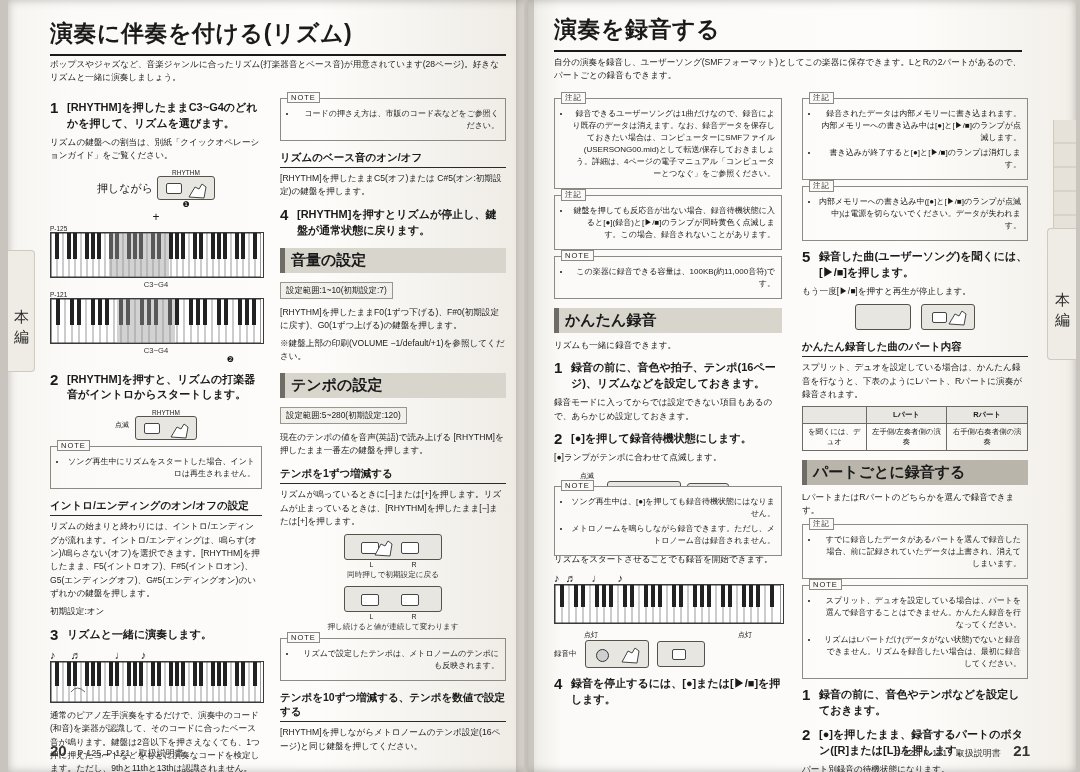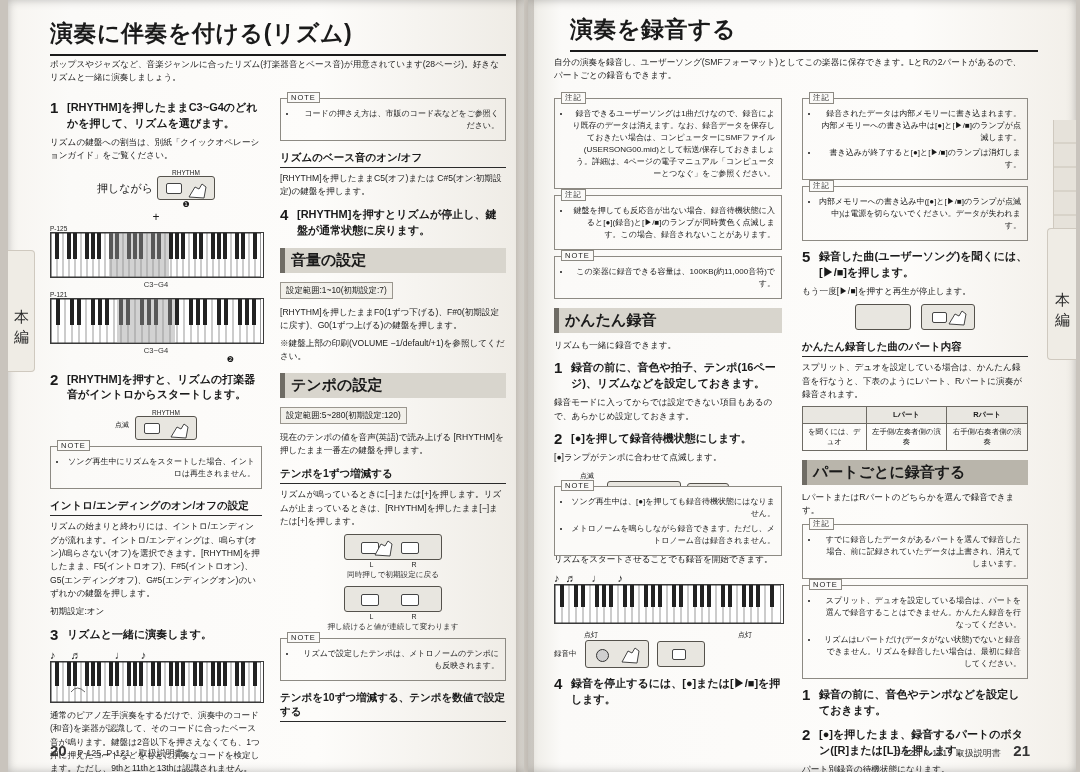--- a/index.html
+++ b/index.html
@@ -396,37 +396,38 @@
       </div>
 
       <div class="note">
         <div class="nh">NOTE</div>
         <ul>
             <li>リズムで設定したテンポは、メトロノームのテンポにも反映されます。</li>
           </ul>
       </div>
 
       <div class="sub">テンポを10ずつ増減する、テンポを数値で設定する</div>
+      <p class="b">[RHYTHM]を押しながらメトロノームのテンポ設定(16ページ)と同じ鍵盤を押してください。</p>
     </div>
 
     <div class="ftr" style="left:42px;">
       <span class="pnum">20</span>
       <span style="margin-left:8px;">P-125, P-121</span>
       <span style="margin-left:6px;">取扱説明書</span>
     </div>
   </div>
 
   <div class="page right">
 
     <div class="tabstack"></div>
     <div class="tab r">
       <span>本 編</span>
     </div>
 
-    <div style="position:absolute;left:42px;top:14px;width:468px;" class="ttl-rule">
+    <div style="position:absolute;left:26px;top:14px;width:468px;" class="ttl-rule">
       <h1 class="ttl">演奏を録音する</h1>
     </div>
     <div style="position:absolute;left:26px;top:56px;width:468px;">
       <p class="lead">自分の演奏を録音し、ユーザーソング(SMFフォーマット)としてこの楽器に保存できます。LとRの2パートがあるので、パートごとの録音もできます。</p>
     </div>
 
     <div class="col" style="left:26px;top:92px;width:228px;">
 
       <div class="note">
         <div class="nh">注記</div>

